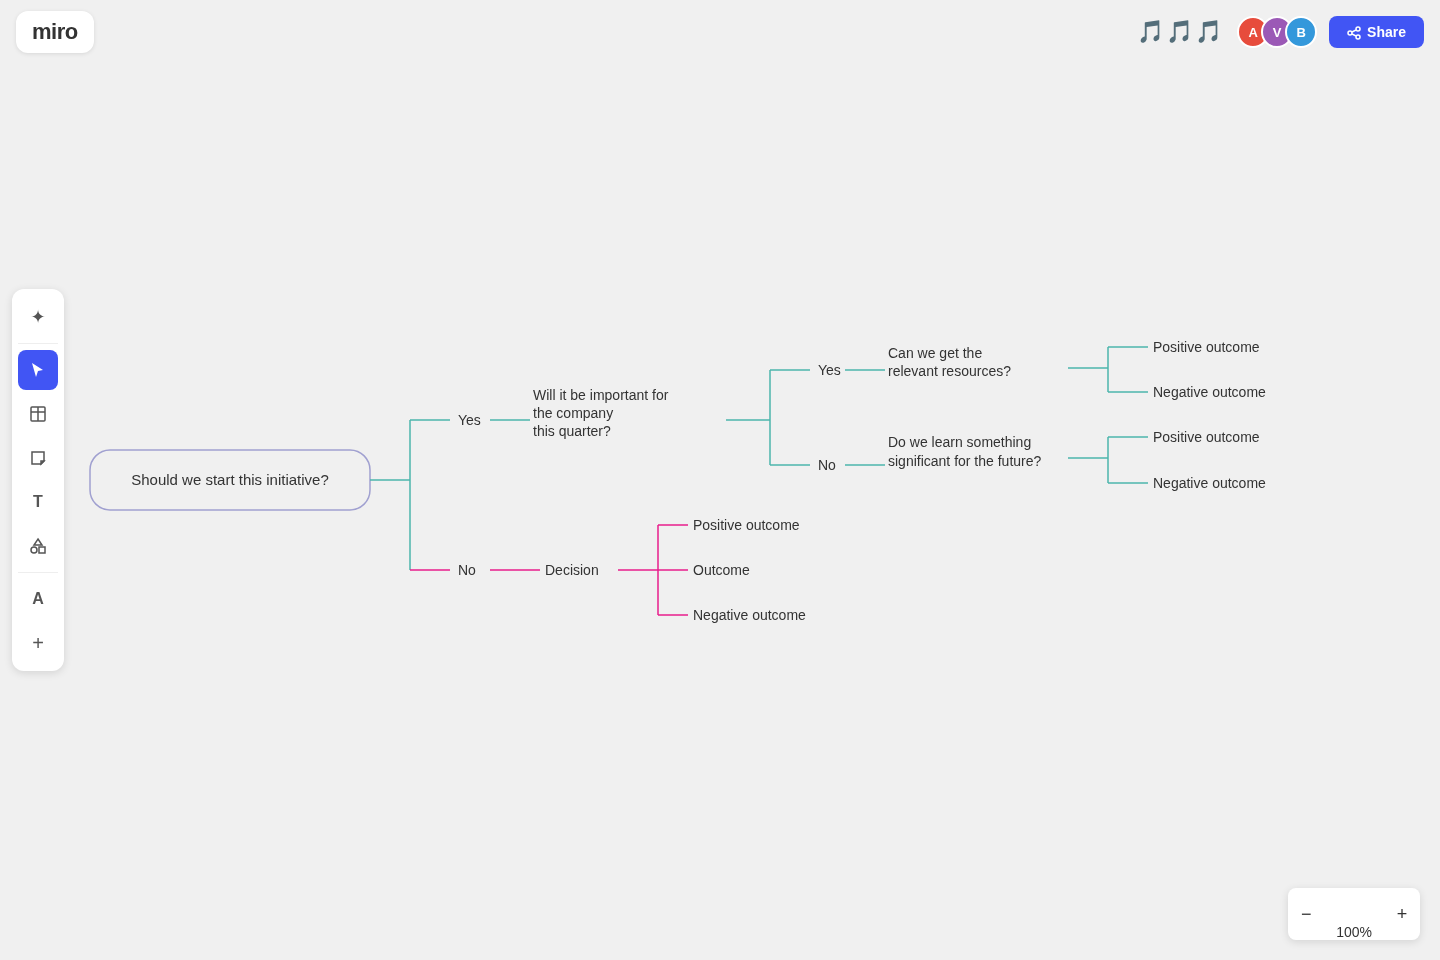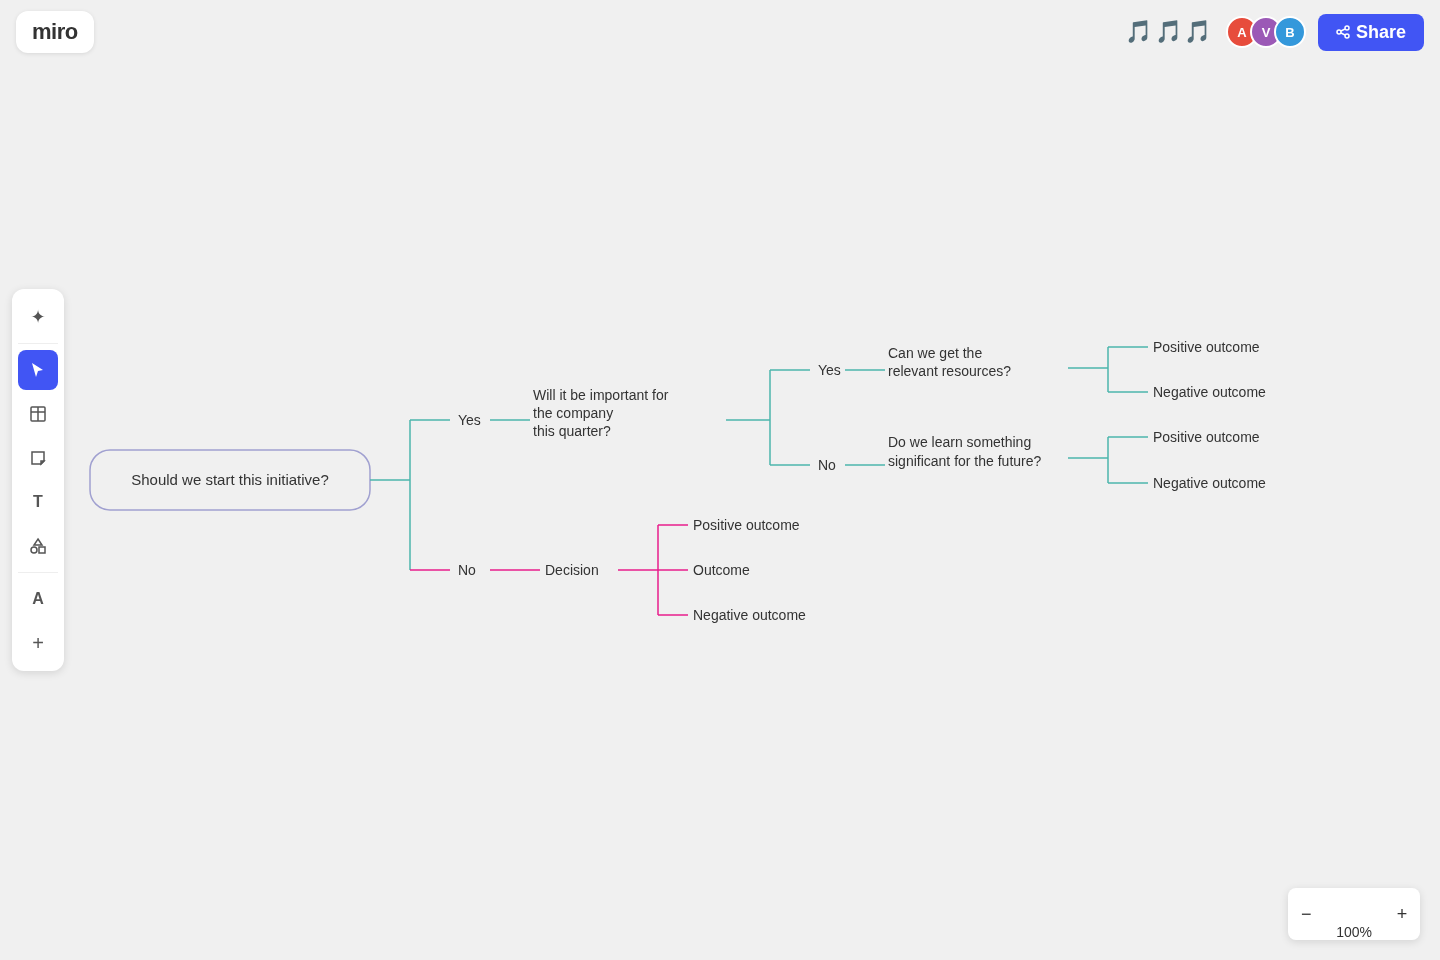--- a/index.html
+++ b/index.html
@@ -78,25 +78,25 @@
     .avatar-1 { background: #e74c3c; }
     .avatar-2 { background: #9b59b6; }
     .avatar-3 { background: #3498db; }
 
     #share-button {
       background: #4155f4;
       color: white;
       border: none;
       border-radius: 8px;
       padding: 8px 18px;
-      font-size: 18px;
+      font-size: 14px;
       font-weight: 600;
       cursor: pointer;
       display: flex;
-      align-items: center;
+      align-items: flex-end;
       gap: 6px;
     }
 
     
     #left-toolbar {
       position: absolute;
       left: 12px;
       top: 50%;
       transform: translateY(-50%);
       background: white;

